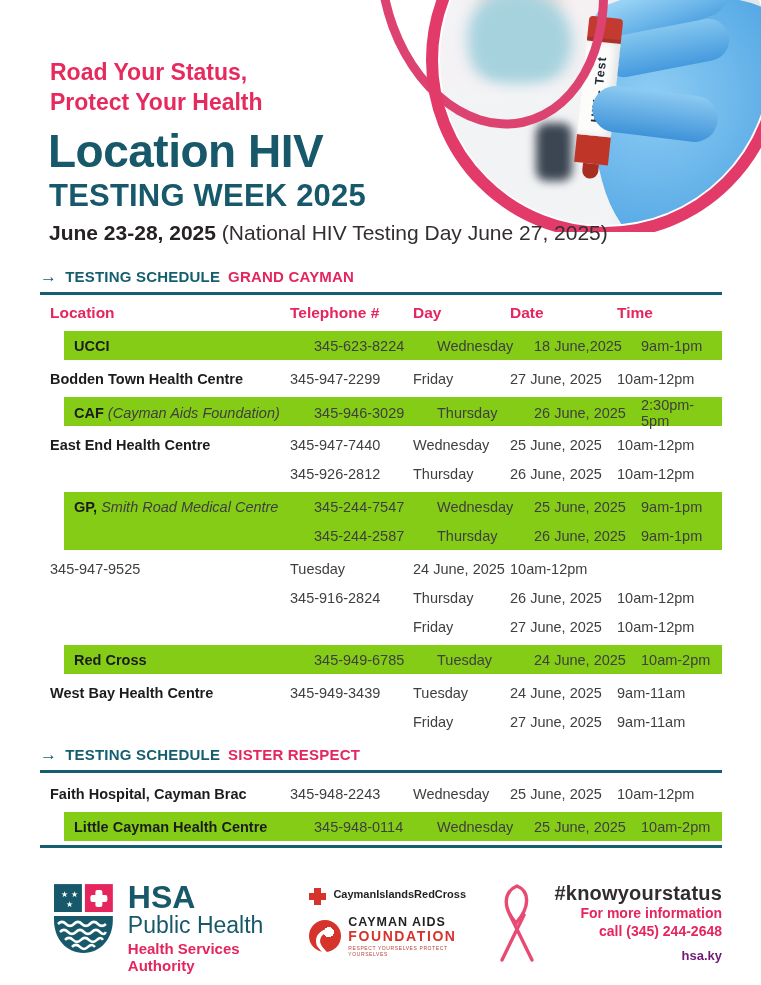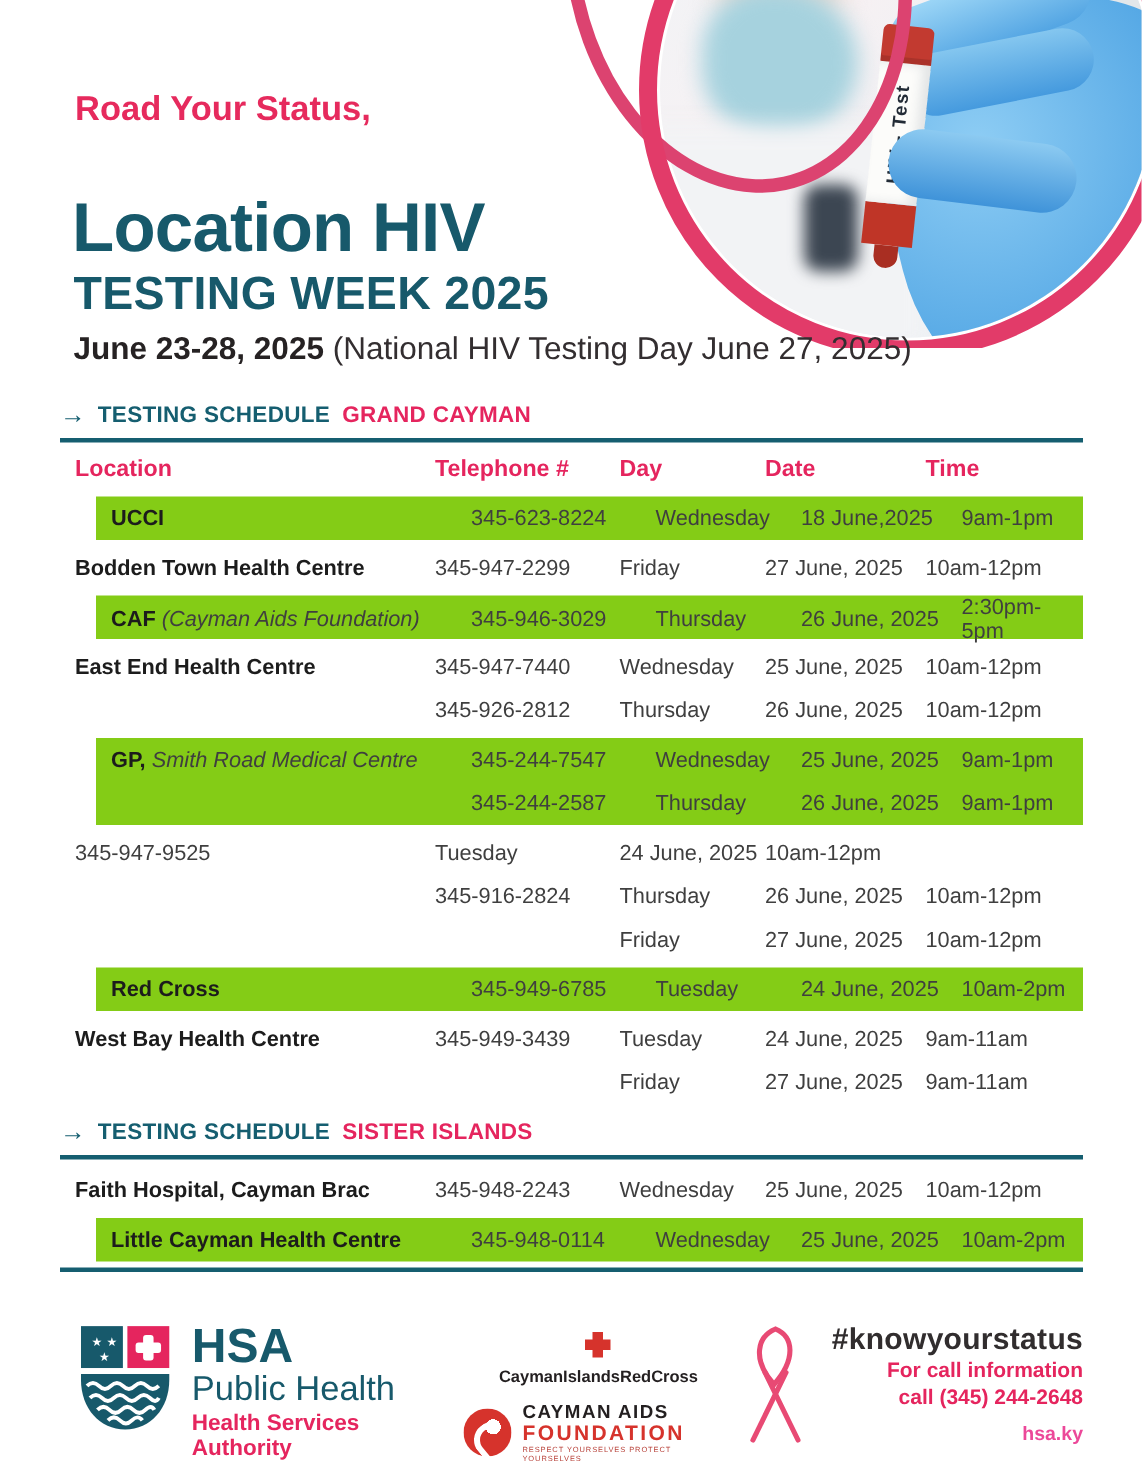--- a/index.html
+++ b/index.html
@@ -66,40 +66,40 @@
   .c-loc .rest { font-weight:normal; color:#3f3f3f;font-style:italic; }
   .sister-gap { margin-top:10px; }
 
   
   .footer { position:absolute; left:40px; top:882px; width:682px; display:flex; justify-content:space-between; align-items:flex-start; z-index:2; }
   .hsa-block { display:flex; gap:12px; align-items:flex-start; margin-left:12px; }
   .hsa-text .hsa-acon { font-size:32px; font-weight:bold; color:#17596b; line-height:0.95; }
   .hsa-text .hsa-ph { font-size:23px; color:#17596b; line-height:1.15; }
   .hsa-text .hsa-auth { font-size:15px; font-weight:bold; color:#e5255e; margin-top:1px; }
   .mid-block { display:flex; flex-direction:column; gap:10px; margin-top:6px; }
-  .rc-row { display:flex; align-items:center; gap:7px;flex-direction:column; }
+  .rc-row { display:flex; align-items:flex-start; gap:7px; }
   .rc-cross { position:relative; width:17px; height:17px; }
   .rc-cross::before, .rc-cross::after { content:""; position:absolute; background:#d6332c; }
   .rc-cross::before { left:5px; top:0; width:7px; height:17px; }
   .rc-cross::after { left:0; top:5px; width:17px; height:7px; }
   .rc-label { font-size:11px; font-weight:bold; color:#231f20; }
   .caf-row { display:flex; align-items:center; gap:7px; }
   .caf-logo { position:relative; width:32px; height:32px; border-radius:50%;
     background:radial-gradient(circle at 62% 38%, #ffffff 0 5px, transparent 5px), #d6332c; }
   .caf-logo::after { content:""; position:absolute; left:7px; top:9px; width:16px; height:16px;
     border-radius:50% 50% 50% 0; border:4px solid #fff; border-color:#fff transparent transparent #fff; transform:rotate(-40deg); }
   .caf-l1 { font-size:12.5px; font-weight:bold; color:#231f20; letter-spacing:1px; }
   .caf-l2 { font-size:14px; font-weight:bold; color:#d6332c; letter-spacing:1.6px; line-height:1.05; }
   .caf-tag { font-size:5px; color:#b8423a; letter-spacing:0.6px; margin-top:1px; }
   .info-block { display:flex; gap:10px; align-items:flex-start; }
   .ribbon-svg { flex:0 0 auto; }
   .info-text { text-align:right; }
   .hashtag { font-size:20px; font-weight:bold; color:#312d2e; letter-spacing:0.2px; }
   .info-pink { font-size:14px; font-weight:bold; color:#e5255e; line-height:1.25; }
-  .info-site { font-size:13px; font-weight:bold; color:#ec4899; margin-top:8px; }
+  .info-site { font-size:13px; font-weight:bold; color:#701a75; margin-top:8px; }
 </style>
 </head>
 <body>
 
 <div class="hero">
   <div class="photo">
     <div class="bg-right"></div>
     <div class="forehead"></div>
     <div class="mask-face"></div>
     <div class="coat"></div>
@@ -116,20 +116,21 @@
       <div class="tube-tip"></div>
     </div>
     <div class="glove thumb"></div>
   </div>
   <div class="ring-small"></div>
   <div class="ring-big"></div>
 </div>
 
 <div class="tagline">
   <div>Road Your Status,</div>
+  <div>Protect Your Health</div>
 </div>
 <div class="title1">Location HIV</div>
 <div class="title2">TESTING WEEK 2025</div>
 <div class="dateline">
   <span class="db">June 23-28, 2025</span><span> (National HIV Testing Day June 27, 2025)</span>
 </div>
 
 <div class="tables">
 
   <div class="sec-head">
@@ -252,21 +253,21 @@
           <span class="cell c-day">Friday</span>
           <span class="cell c-date">27 June, 2025</span>
           <span class="cell c-time">9am-11am</span>
         </div>
       </div>
     </div>
 
   <div class="sec-head sister-gap">
     <span class="arrow">→</span>
     <span class="prefix">TESTING SCHEDULE</span>
-    <span class="region">SISTER ISLANDS</span>
+    <span class="region">SISTER RESPECT</span>
   </div>
   <div class="rule" style="margin-bottom:6px;"></div>
 
   <div>
       <div class="tgroup">
         <div class="trow">
           <span class="cell c-loc"><b>Faith Hospital, Cayman Brac</b><span class="rest"></span></span>
           <span class="cell c-tel">345-948-2243</span>
           <span class="cell c-day">Wednesday</span>
           <span class="cell c-date">25 June, 2025</span>
@@ -331,18 +332,18 @@
   <div class="info-block">
     <svg class="ribbon-svg" width="56" height="84" viewBox="0 0 56 84">
       <g fill="none" stroke="#e84a74" stroke-width="3.4" stroke-linecap="round">
         <path d="M28 4 C16 9 12 24 27 41 C42 24 40 9 28 4 Z"></path>
         <path d="M21 33 L43 78"></path>
         <path d="M35 33 L13 78"></path>
       </g>
     </svg>
     <div class="info-text">
       <div class="hashtag">#knowyourstatus</div>
-      <div class="info-pink">For call information</div>
+      <div class="info-pink">For more information</div>
       <div class="info-pink">call (345) 244-2648</div>
       <div class="info-site">hsa.ky</div>
     </div>
   </div>
 </div>
 
 </body></html>

